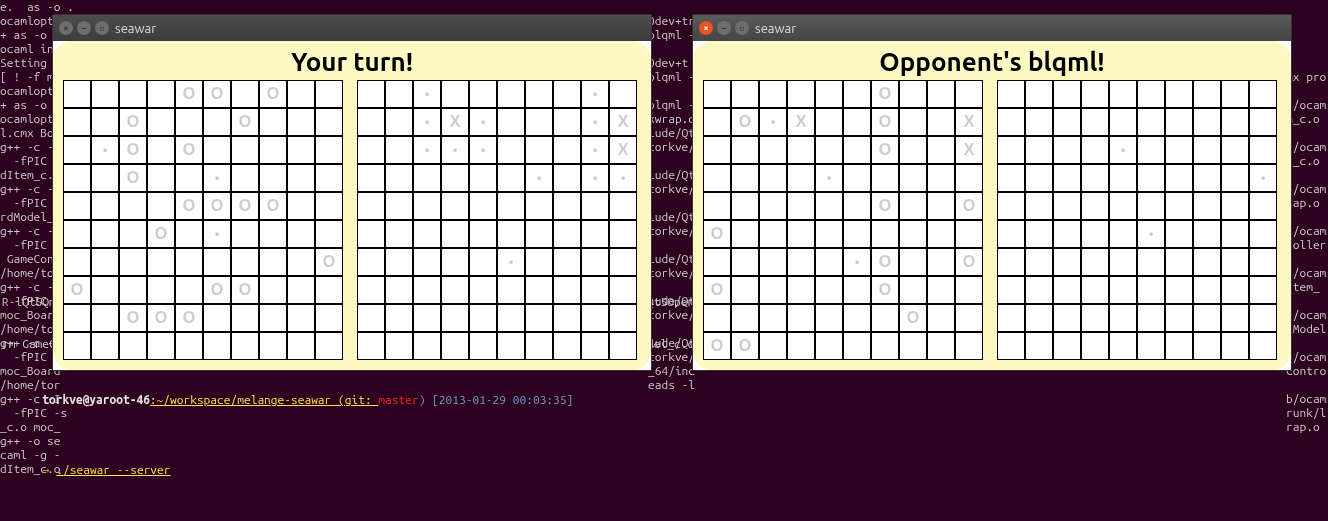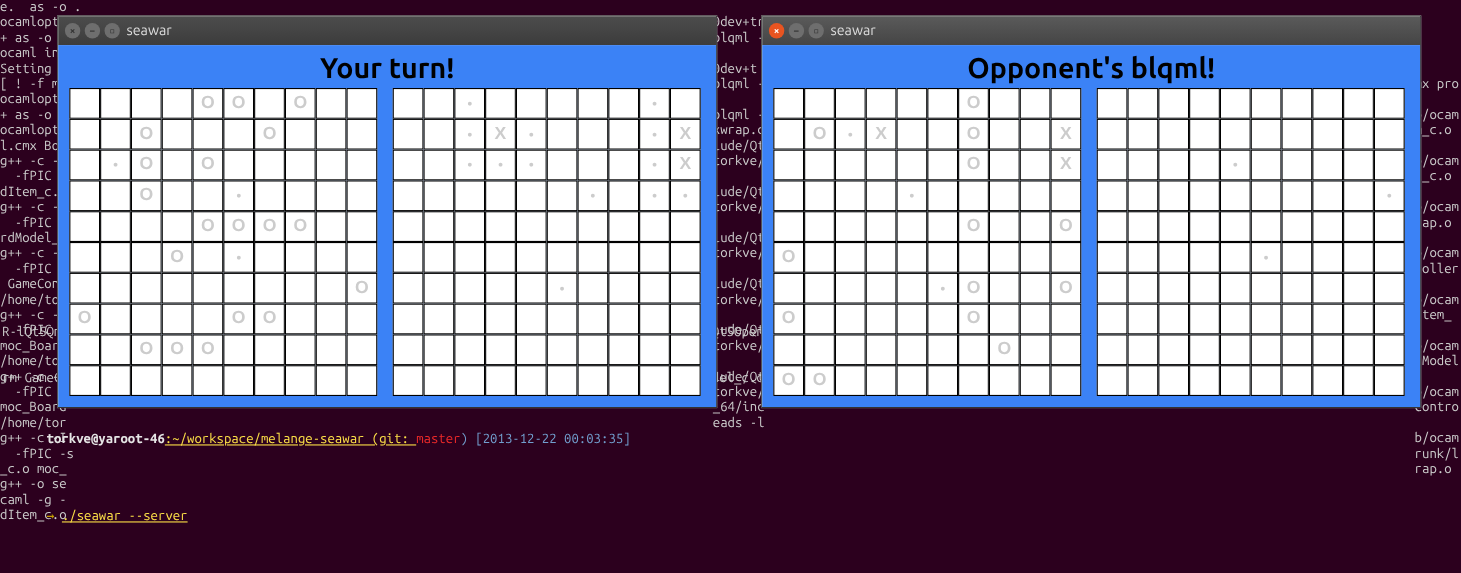--- a/index.html
+++ b/index.html
@@ -58,22 +58,23 @@
 .btn-min { background: #6e6e6e; }
 .btn-max { background: #6e6e6e; }
 .win-title {
   color: #ddd;
   font-family: Ubuntu, sans-serif;
   font-size: 13px;
   font-weight: normal;
 }
 
 .game-content {
-  background: #3b82f6;
+  background: #fef9c3;
   padding: 6px 10px 10px;
+  border-radius: 19px;
 }
 .turn-title {
   text-align: center;
   font-family: Ubuntu, Arial, sans-serif;
   font-size: 26px;
   font-weight: bold;
   color: #000;
   margin-bottom: 4px;
 }
 .boards {
@@ -102,21 +103,21 @@
 <body>
 
 <div class="terminal-bg">
   <div style="position:absolute;top:0;left:0" id="term-left"><div class="terminal-line">e.  as -o .</div><div class="terminal-line">ocamlopt</div><div class="terminal-line">+ as -o .</div><div class="terminal-line">ocaml inp</div><div class="terminal-line">Setting fl</div><div class="terminal-line">[ ! -f ma</div><div class="terminal-line">ocamlopt</div><div class="terminal-line">+ as -o .</div><div class="terminal-line">ocamlopt</div><div class="terminal-line">l.cmx Boa</div><div class="terminal-line">g++ -c -I</div><div class="terminal-line">  -fPIC -s</div><div class="terminal-line">dItem_c.c</div><div class="terminal-line">g++ -c -I</div><div class="terminal-line">  -fPIC -s</div><div class="terminal-line">rdModel_c</div><div class="terminal-line">g++ -c -I</div><div class="terminal-line">  -fPIC -s</div><div class="terminal-line"> GameCont</div><div class="terminal-line">/home/tor</div><div class="terminal-line">g++ -c -I</div><div class="terminal-line">  -fPIC -s</div><div class="terminal-line">moc_Board</div><div class="terminal-line">/home/tor</div><div class="terminal-line">g++ -c -I</div><div class="terminal-line">  -fPIC -s</div><div class="terminal-line">moc_Board</div><div class="terminal-line">/home/tor</div><div class="terminal-line">g++ -c -I</div><div class="terminal-line">  -fPIC -s</div><div class="terminal-line">_c.o moc_</div><div class="terminal-line">g++ -o se</div><div class="terminal-line">caml -g -</div><div class="terminal-line">dItem_c.o</div></div>
   <div style="position:absolute;top:14px;left:648px" id="term-mid"><div class="terminal-line">0dev+tr</div><div class="terminal-line">blqml -</div><div class="terminal-line">&nbsp;</div><div class="terminal-line">0dev+t</div><div class="terminal-line">blqml -</div><div class="terminal-line">&nbsp;</div><div class="terminal-line">blqml -</div><div class="terminal-line">xwrap.c</div><div class="terminal-line">lude/Qt</div><div class="terminal-line">torkve/</div><div class="terminal-line">&nbsp;</div><div class="terminal-line">lude/Qt</div><div class="terminal-line">torkve/</div><div class="terminal-line">&nbsp;</div><div class="terminal-line">lude/Qt</div><div class="terminal-line">torkve/</div><div class="terminal-line">&nbsp;</div><div class="terminal-line">lude/Qt</div><div class="terminal-line">torkve/</div><div class="terminal-line">&nbsp;</div><div class="terminal-line">lude/Qt</div><div class="terminal-line">torkve/</div><div class="terminal-line">&nbsp;</div><div class="terminal-line">lude/Qt</div><div class="terminal-line">torkve/</div><div class="terminal-line">_64/inc</div><div class="terminal-line">eads -l</div></div>
   <div style="position:absolute;top:28px;left:1286px" id="term-right"><div class="terminal-line">&nbsp;</div><div class="terminal-line">&nbsp;</div><div class="terminal-line">&nbsp;</div><div class="terminal-line">mx pro</div><div class="terminal-line">&nbsp;</div><div class="terminal-line">b/ocam</div><div class="terminal-line">m_c.o</div><div class="terminal-line">&nbsp;</div><div class="terminal-line">b/ocam</div><div class="terminal-line">l_c.o</div><div class="terminal-line">&nbsp;</div><div class="terminal-line">b/ocam</div><div class="terminal-line">rap.o</div><div class="terminal-line">&nbsp;</div><div class="terminal-line">b/ocam</div><div class="terminal-line">roller</div><div class="terminal-line">&nbsp;</div><div class="terminal-line">b/ocam</div><div class="terminal-line">Item_</div><div class="terminal-line">&nbsp;</div><div class="terminal-line">b/ocam</div><div class="terminal-line">dModel</div><div class="terminal-line">&nbsp;</div><div class="terminal-line">b/ocam</div><div class="terminal-line">Contro</div><div class="terminal-line">&nbsp;</div><div class="terminal-line">b/ocam</div><div class="terminal-line">runk/l</div><div class="terminal-line">rap.o</div></div>
   <div style="position:absolute;bottom:2px;left:2px;right:2px">
     <div class="terminal-line">R-lQt5Qml -lQt5Gui -lQt5Network -lQt5Core   -L/home/torkve/workspace/qt5/5.2.0-rc1/gcc_64/lib -lQt5OpenGL -lQt5Widgets -lQt5Gui -lQt5Core   -lm -ldl -lpthread</div>
     <div class="terminal-line">rm GameController.ml BoardItem.ml moc_GameController_c.cpp BoardModel.ml BoardItem_c.cpp BoardModel_c.cpp GameController_c.cpp moc_BoardItem_c.cpp moc_BoardModel_c.cpp</div>
     <div class="terminal-line">
-      <span class="term-green">torkve@yaroot-46</span><span class="term-white">:~/workspace/melange-seawar (git: </span><span class="term-red">master</span><span class="term-blue">) [2013-12-22 00:03:35]</span>
+      <span class="term-green">torkve@yaroot-46</span><span class="term-white">:~/workspace/melange-seawar (git: </span><span class="term-red">master</span><span class="term-blue">) [2013-01-29 00:03:35]</span>
     </div>
     <div class="terminal-line">
       <span class="term-yellow">→ </span><span class="term-white">./seawar --server</span>
     </div>
   </div>
 </div>
 
 <div class="game-window" style="left:52px; top:14px; width:600px;">
   <div class="titlebar">
     <div class="win-btns">

